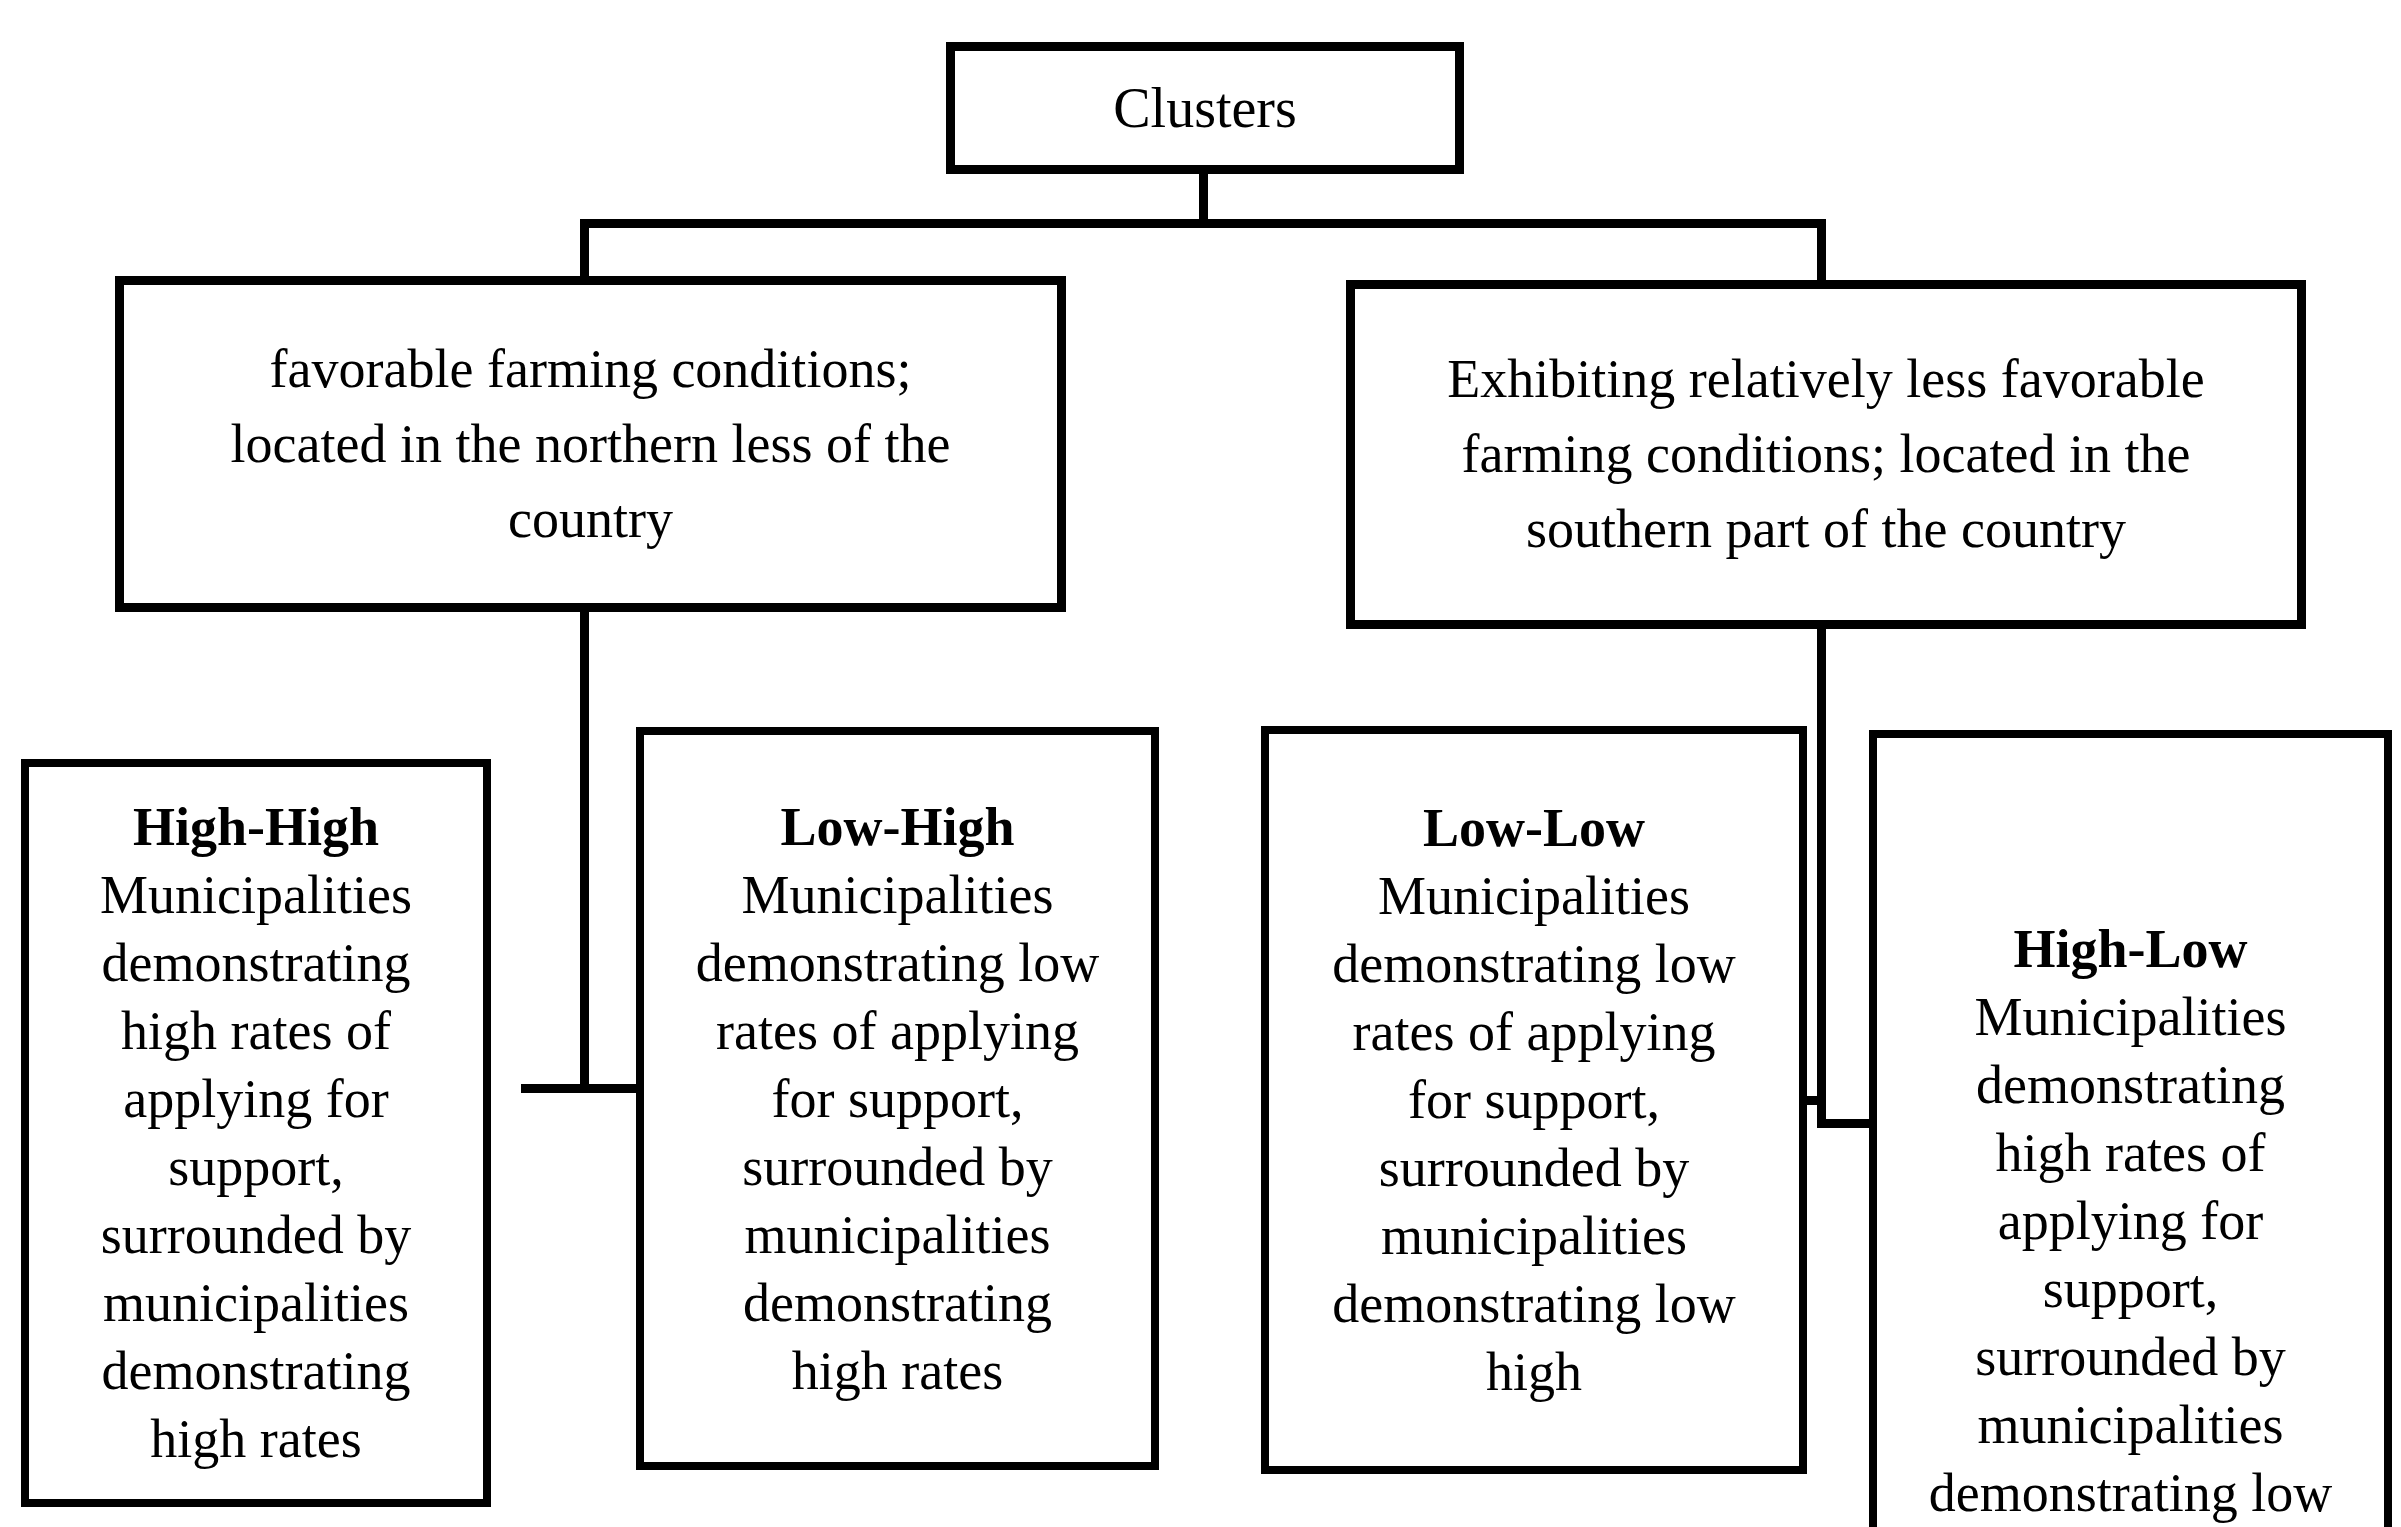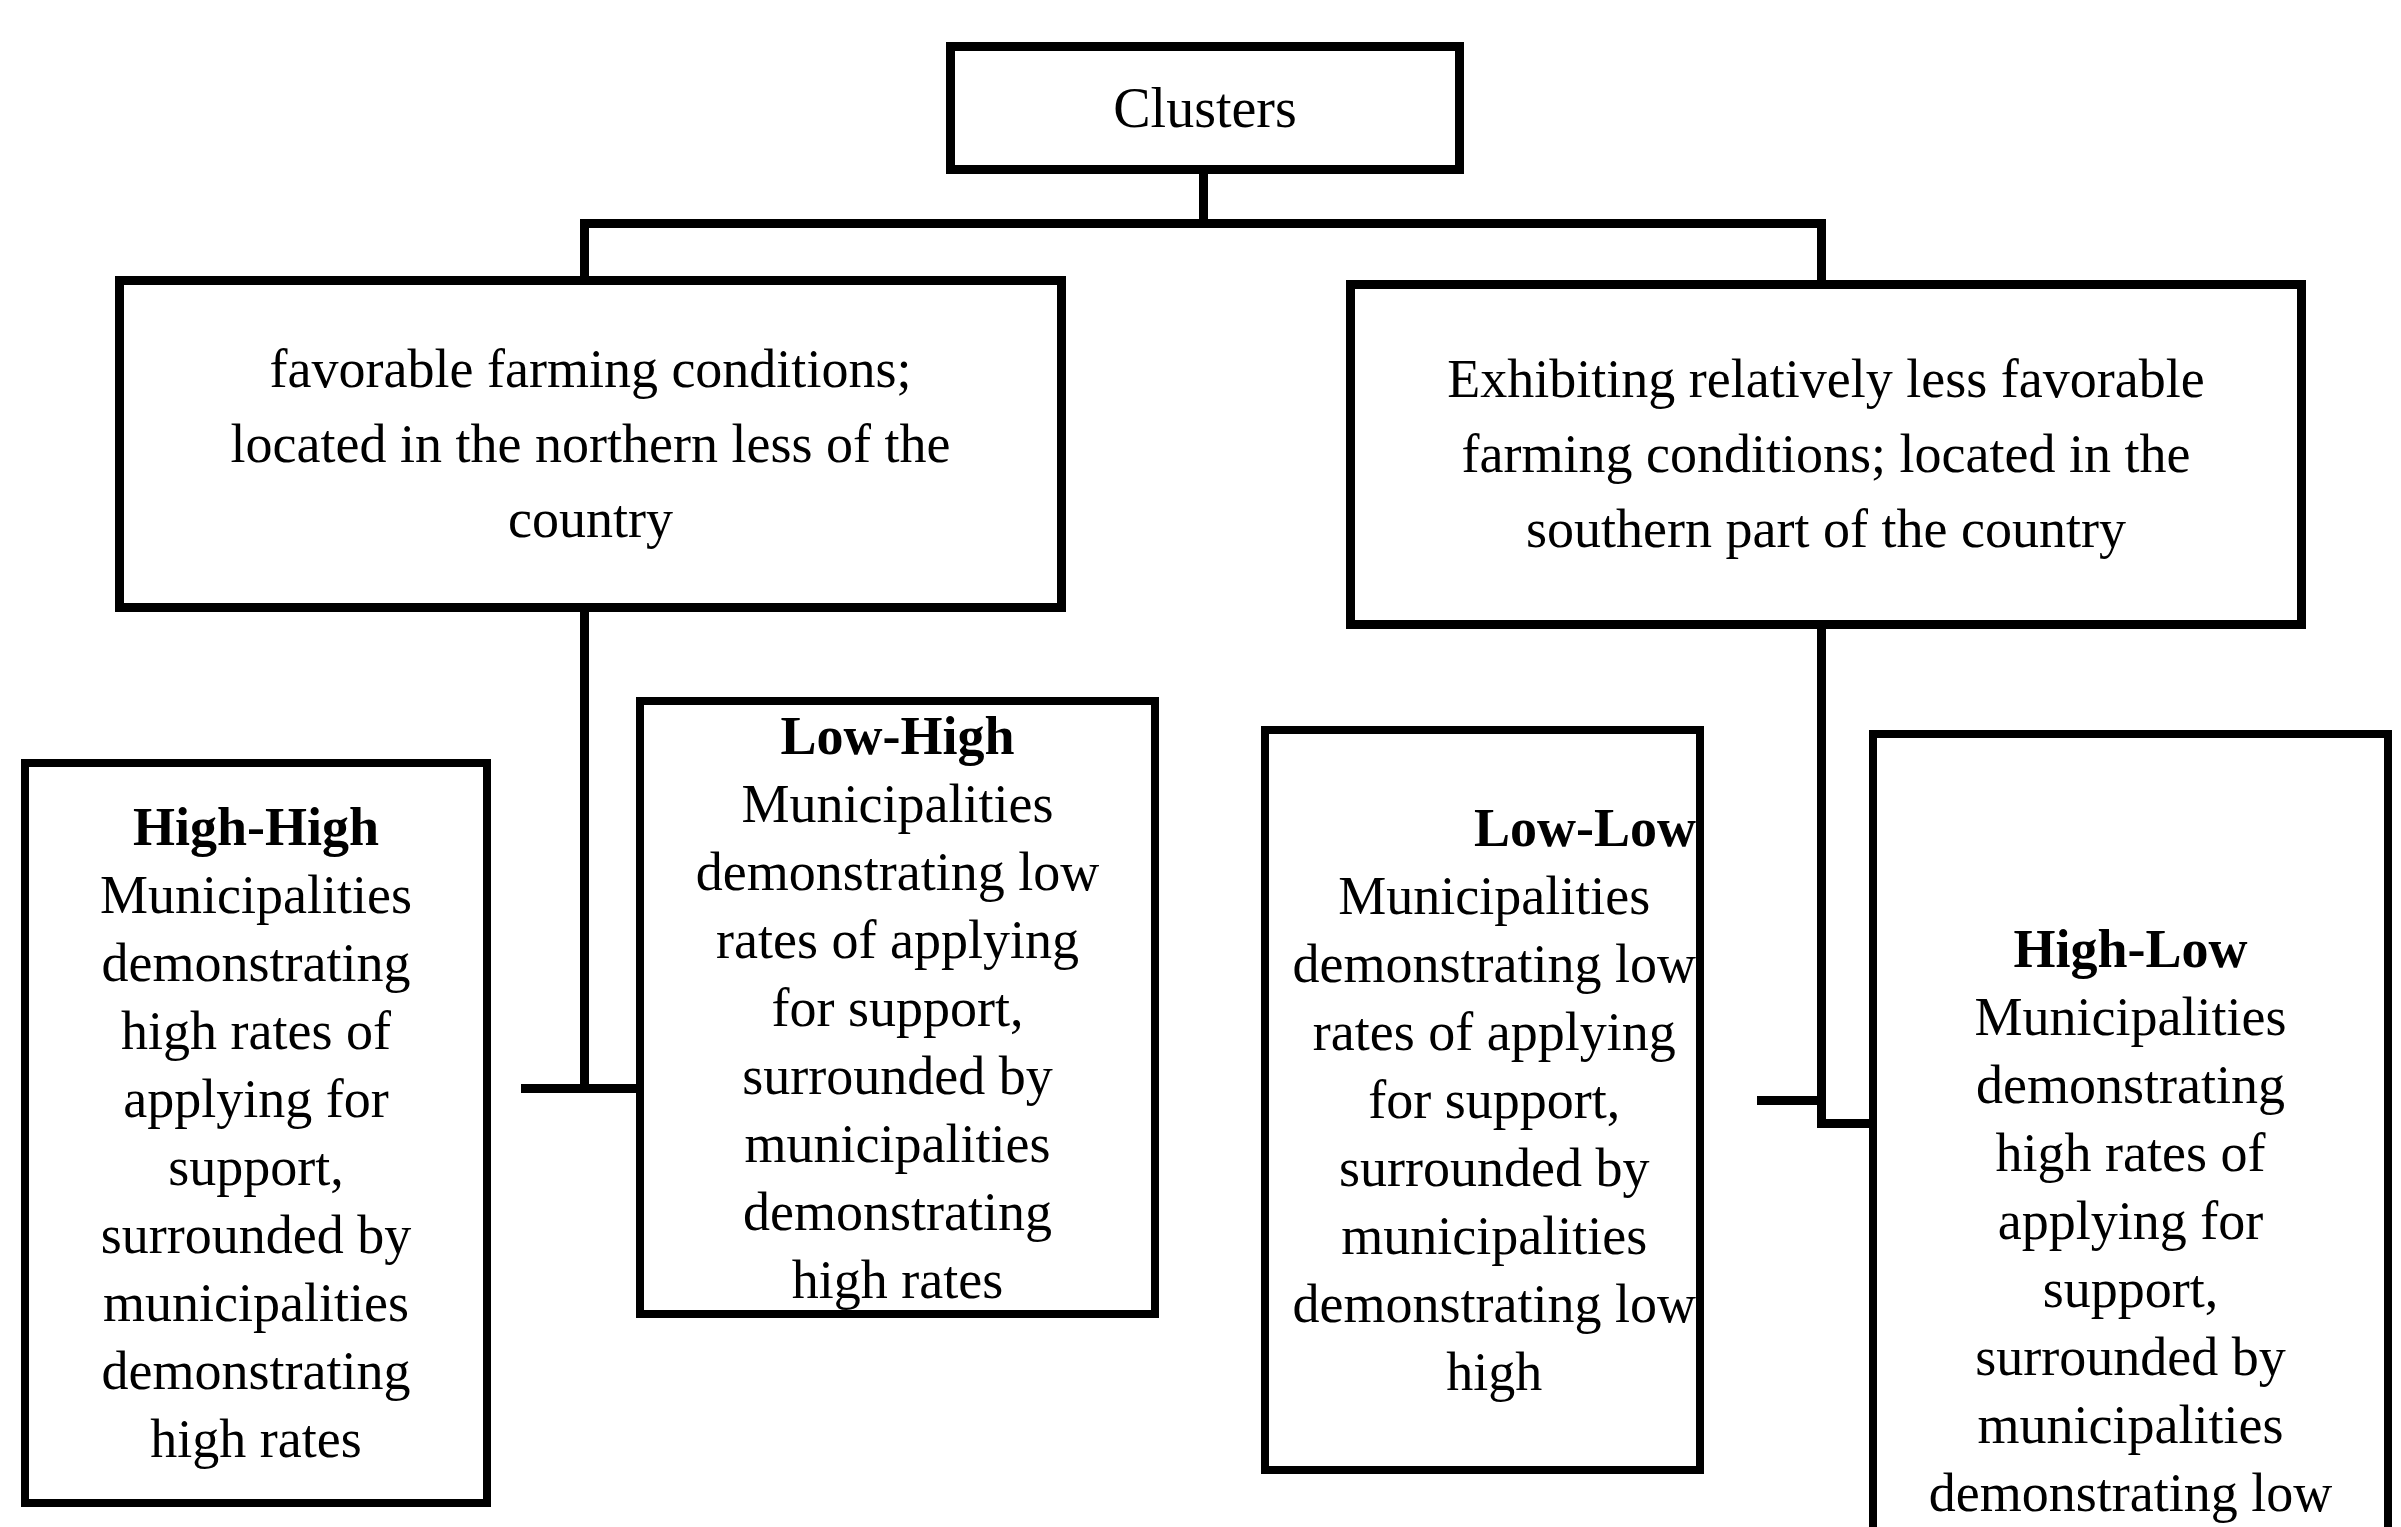--- a/index.html
+++ b/index.html
@@ -39,22 +39,22 @@
   }
   .branch-right{
     left:1346px; top:256px; width:960px; height:349px;
     font-size:54px; line-height:75px;
   }
   .leaf{
     border-width:8.5px;
     font-size:54px; line-height:68px;
   }
   .leaf-0{ left:21px;   top:735px;  width:470px; height:748px; }
-  .leaf-1{ left:636px;  top:673px;  width:523px; height:621px; }
-  .leaf-2{ left:1261px; top:702px;  width:443px; height:748px;align-items:flex-end; }
+  .leaf-1{ left:636px;  top:703px;  width:523px; height:743px; }
+  .leaf-2{ left:1261px; top:702px;  width:546px; height:748px; }
   .leaf-3{ left:1869px; top:706px; width:523px; height:981px; }
   .leaf-title{ font-weight:bold; }
   .lines div{ white-space:nowrap; }
   .connector{
     position:absolute;
     background:var(--line);
   }
   .c-root-v     { left:1199px; top:148px;  width:9.2px;   height:56px;  }
   .c-main-h     { left:580px;  top:195px;  width:1246px; height:9.2px;  }
   .c-left-top-v { left:580px;  top:195px;  width:9.2px;   height:60px;  }

